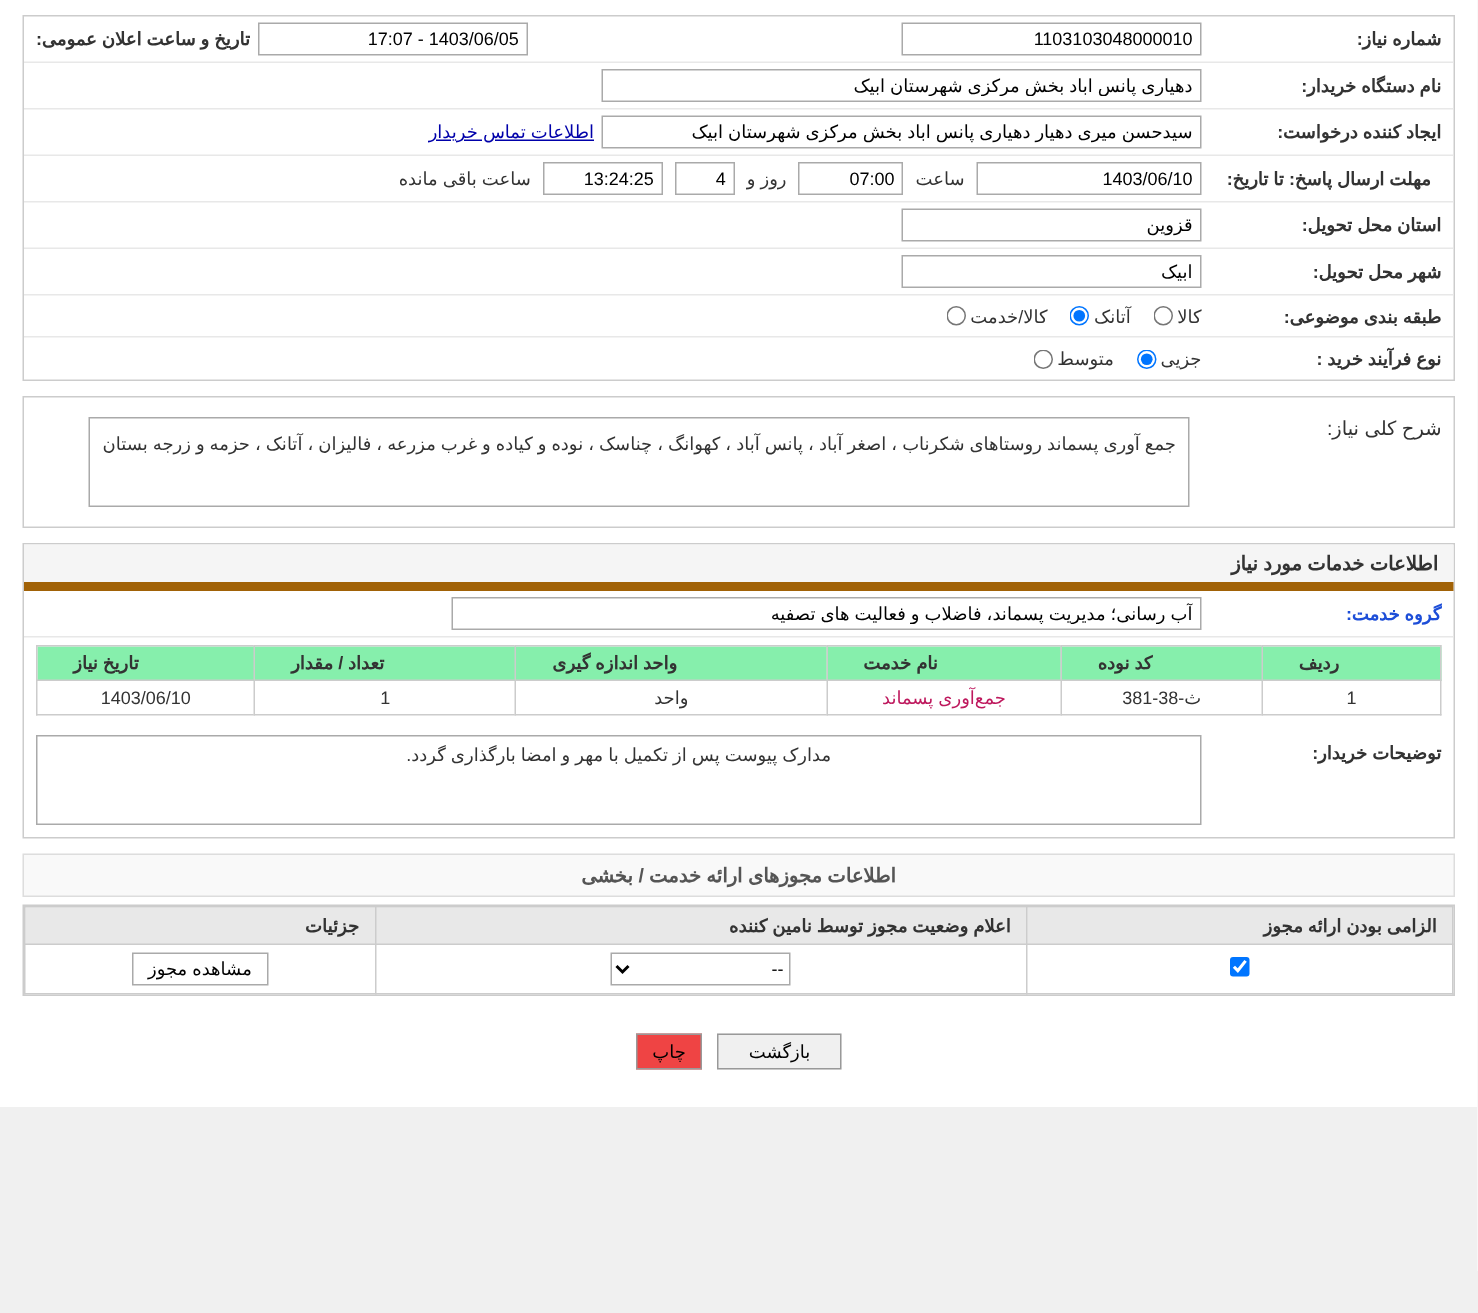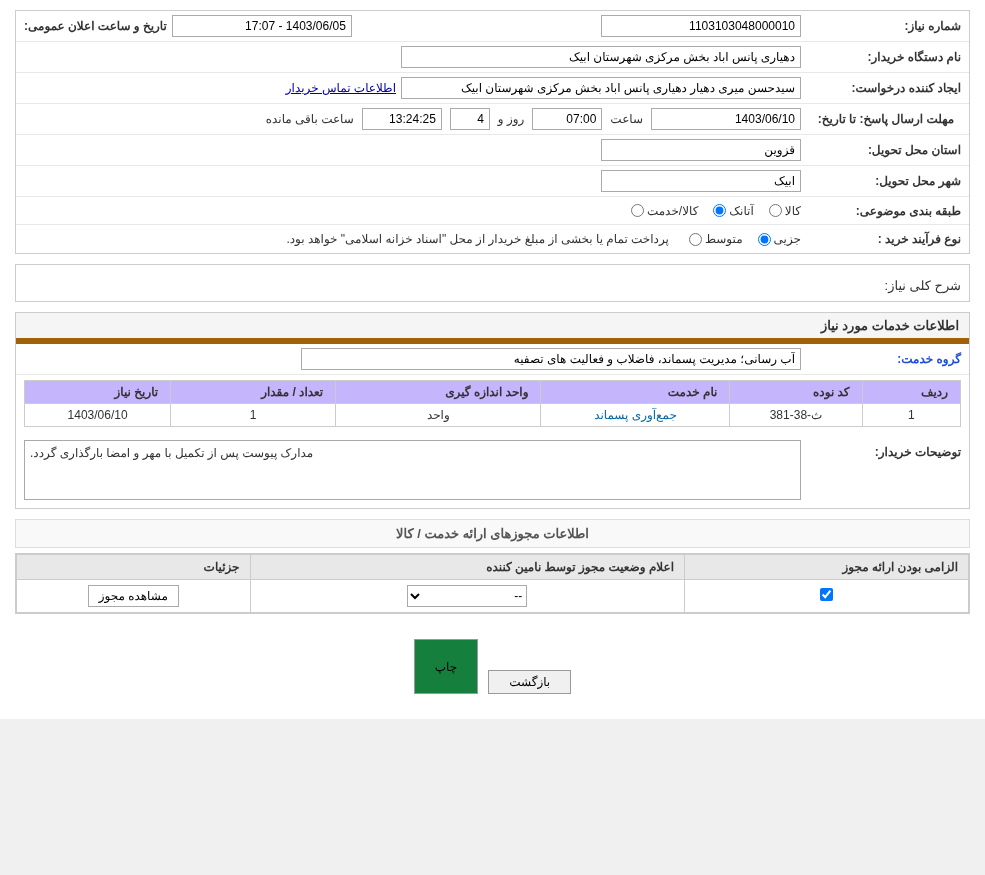--- a/index.html
+++ b/index.html
@@ -120,24 +120,24 @@
     }
     .table-section {
       margin: 5px 8px;
     }
     .data-table {
       width: 100%;
       border-collapse: collapse;
       font-size: 12px;
     }
     .data-table th {
-      background: #c4b5fd;
-      border: 1px solid #ccc;
-      padding: 4px 12px;
-      text-align: right;
+      background: #86efac;
+      border: 1px solid #ccc;
+      padding: 4px 24px;
+      text-align: left;
       font-weight: bold;
     }
     .data-table td {
       border: 1px solid #ccc;
       padding: 4px 8px;
       text-align: center;
     }
     .buyer-notes {
       display: flex;
       align-items: flex-start;
@@ -147,21 +147,21 @@
       padding-top: 5px;
     }
     .notes-area {
       flex: 1;
       border: 1px solid #aaa;
       min-height: 60px;
       background: #fff;
       padding: 5px;
       font-size: 12px;
       direction: rtl;
-      text-align: left;
+      text-align: center;
     }
     .section-link-bar {
       background: #f9f9f9;
       border: 1px solid #ddd;
       padding: 6px 12px;
       text-align: center;
       margin-bottom: 5px;
     }
     .section-link-bar a {
       color: #555;
@@ -199,26 +199,25 @@
     }
     .btn-view {
       background: #fff;
       border: 1px solid #aaa;
       padding: 3px 10px;
     }
     .btn-back {
       background: #f0f0f0;
       border: 1px solid #999;
       padding: 4px 20px;
-      margin-top: 31px;
     }
     .btn-print {
-      background: #15803d;
+      background: #ef4444;
       border: 1px solid #999;
-      padding: 4px 20px;
+      padding: 4px 10px;
     }
     .footer-buttons {
       display: flex;
       justify-content: center;
       gap: 10px;
       padding: 15px;
     }
     .select-field {
       border: 1px solid #aaa;
       height: 22px;
@@ -315,30 +314,32 @@
           <div class="radio-group">
             <div class="radio-item">
               <span>جزیی</span>
               <input type="radio" name="process" checked="" style="">
             </div>
             <div class="radio-item">
               <span>متوسط</span>
               <input type="radio" name="process" style="">
             </div>
           </div>
-          <span style="margin-right:15px;color:#333;">پرداخت تمام یا بخشی از مبلغ خریدار از محل "اسناد خزانه اسلامی" خواهد بود.</span>
         </div>
       </div>
 
     </div>
 
     <div class="section-card">
       <div class="form-row" style="align-items:flex-start;padding:8px;">
         <div class="label-col" style="padding-top:5px;font-size:13px;font-weight:normal;">
           <span>شرح کلی نیاز:</span>
+        </div>
+        <div class="value-col">
+          <div class="description-box">جمع آوری پسماند روستاهای شکرناب ، اصغر آباد ، پانس آباد ، کهوانگ ، چناسک ، نوده و کیاده و غرب مزرعه ، فالیزان ، آتانک ، حزمه و زرجه بستان</div>
         </div>
       </div>
     </div>
 
     <div class="section-card">
       <div class="section-title">اطلاعات خدمات مورد نیاز</div>
 
       <div class="form-row">
         <div class="label-col group-label">گروه خدمت:</div>
         <div class="value-col">
@@ -355,40 +356,40 @@
               <th>نام خدمت</th>
               <th>واحد اندازه گیری</th>
               <th>تعداد / مقدار</th>
               <th>تاریخ نیاز</th>
             </tr>
           </thead>
           <tbody id="services-tbody">
           <tr>
         <td>1</td>
         <td>ث-38-381</td>
-        <td style="color:#0369a1;">جمع‌آوری پسماند</td>
+        <td style="color:#be185d;">جمع‌آوری پسماند</td>
         <td>واحد</td>
         <td>1</td>
         <td>1403/06/10</td>
       </tr>
             </tbody>
         </table>
       </div>
 
       <div class="buyer-notes" style="padding:8px;">
         <div class="label-col">توضیحات خریدار:</div>
         <div class="notes-area">
           <span>مدارک پیوست پس از تکمیل با مهر و امضا بارگذاری گردد.</span>
         </div>
       </div>
 
     </div>
 
     <div class="section-link-bar">
-      <a>اطلاعات مجوزهای ارائه خدمت / کالا</a>
+      <a>اطلاعات مجوزهای ارائه خدمت / بخشی</a>
     </div>
 
     <div class="permissions-section">
       <table class="perm-table">
         <thead>
           <tr>
             <th>الزامی بودن ارائه مجوز</th>
             <th>اعلام وضعیت مجوز توسط نامین کننده</th>
             <th>جزئیات</th>
           </tr>

